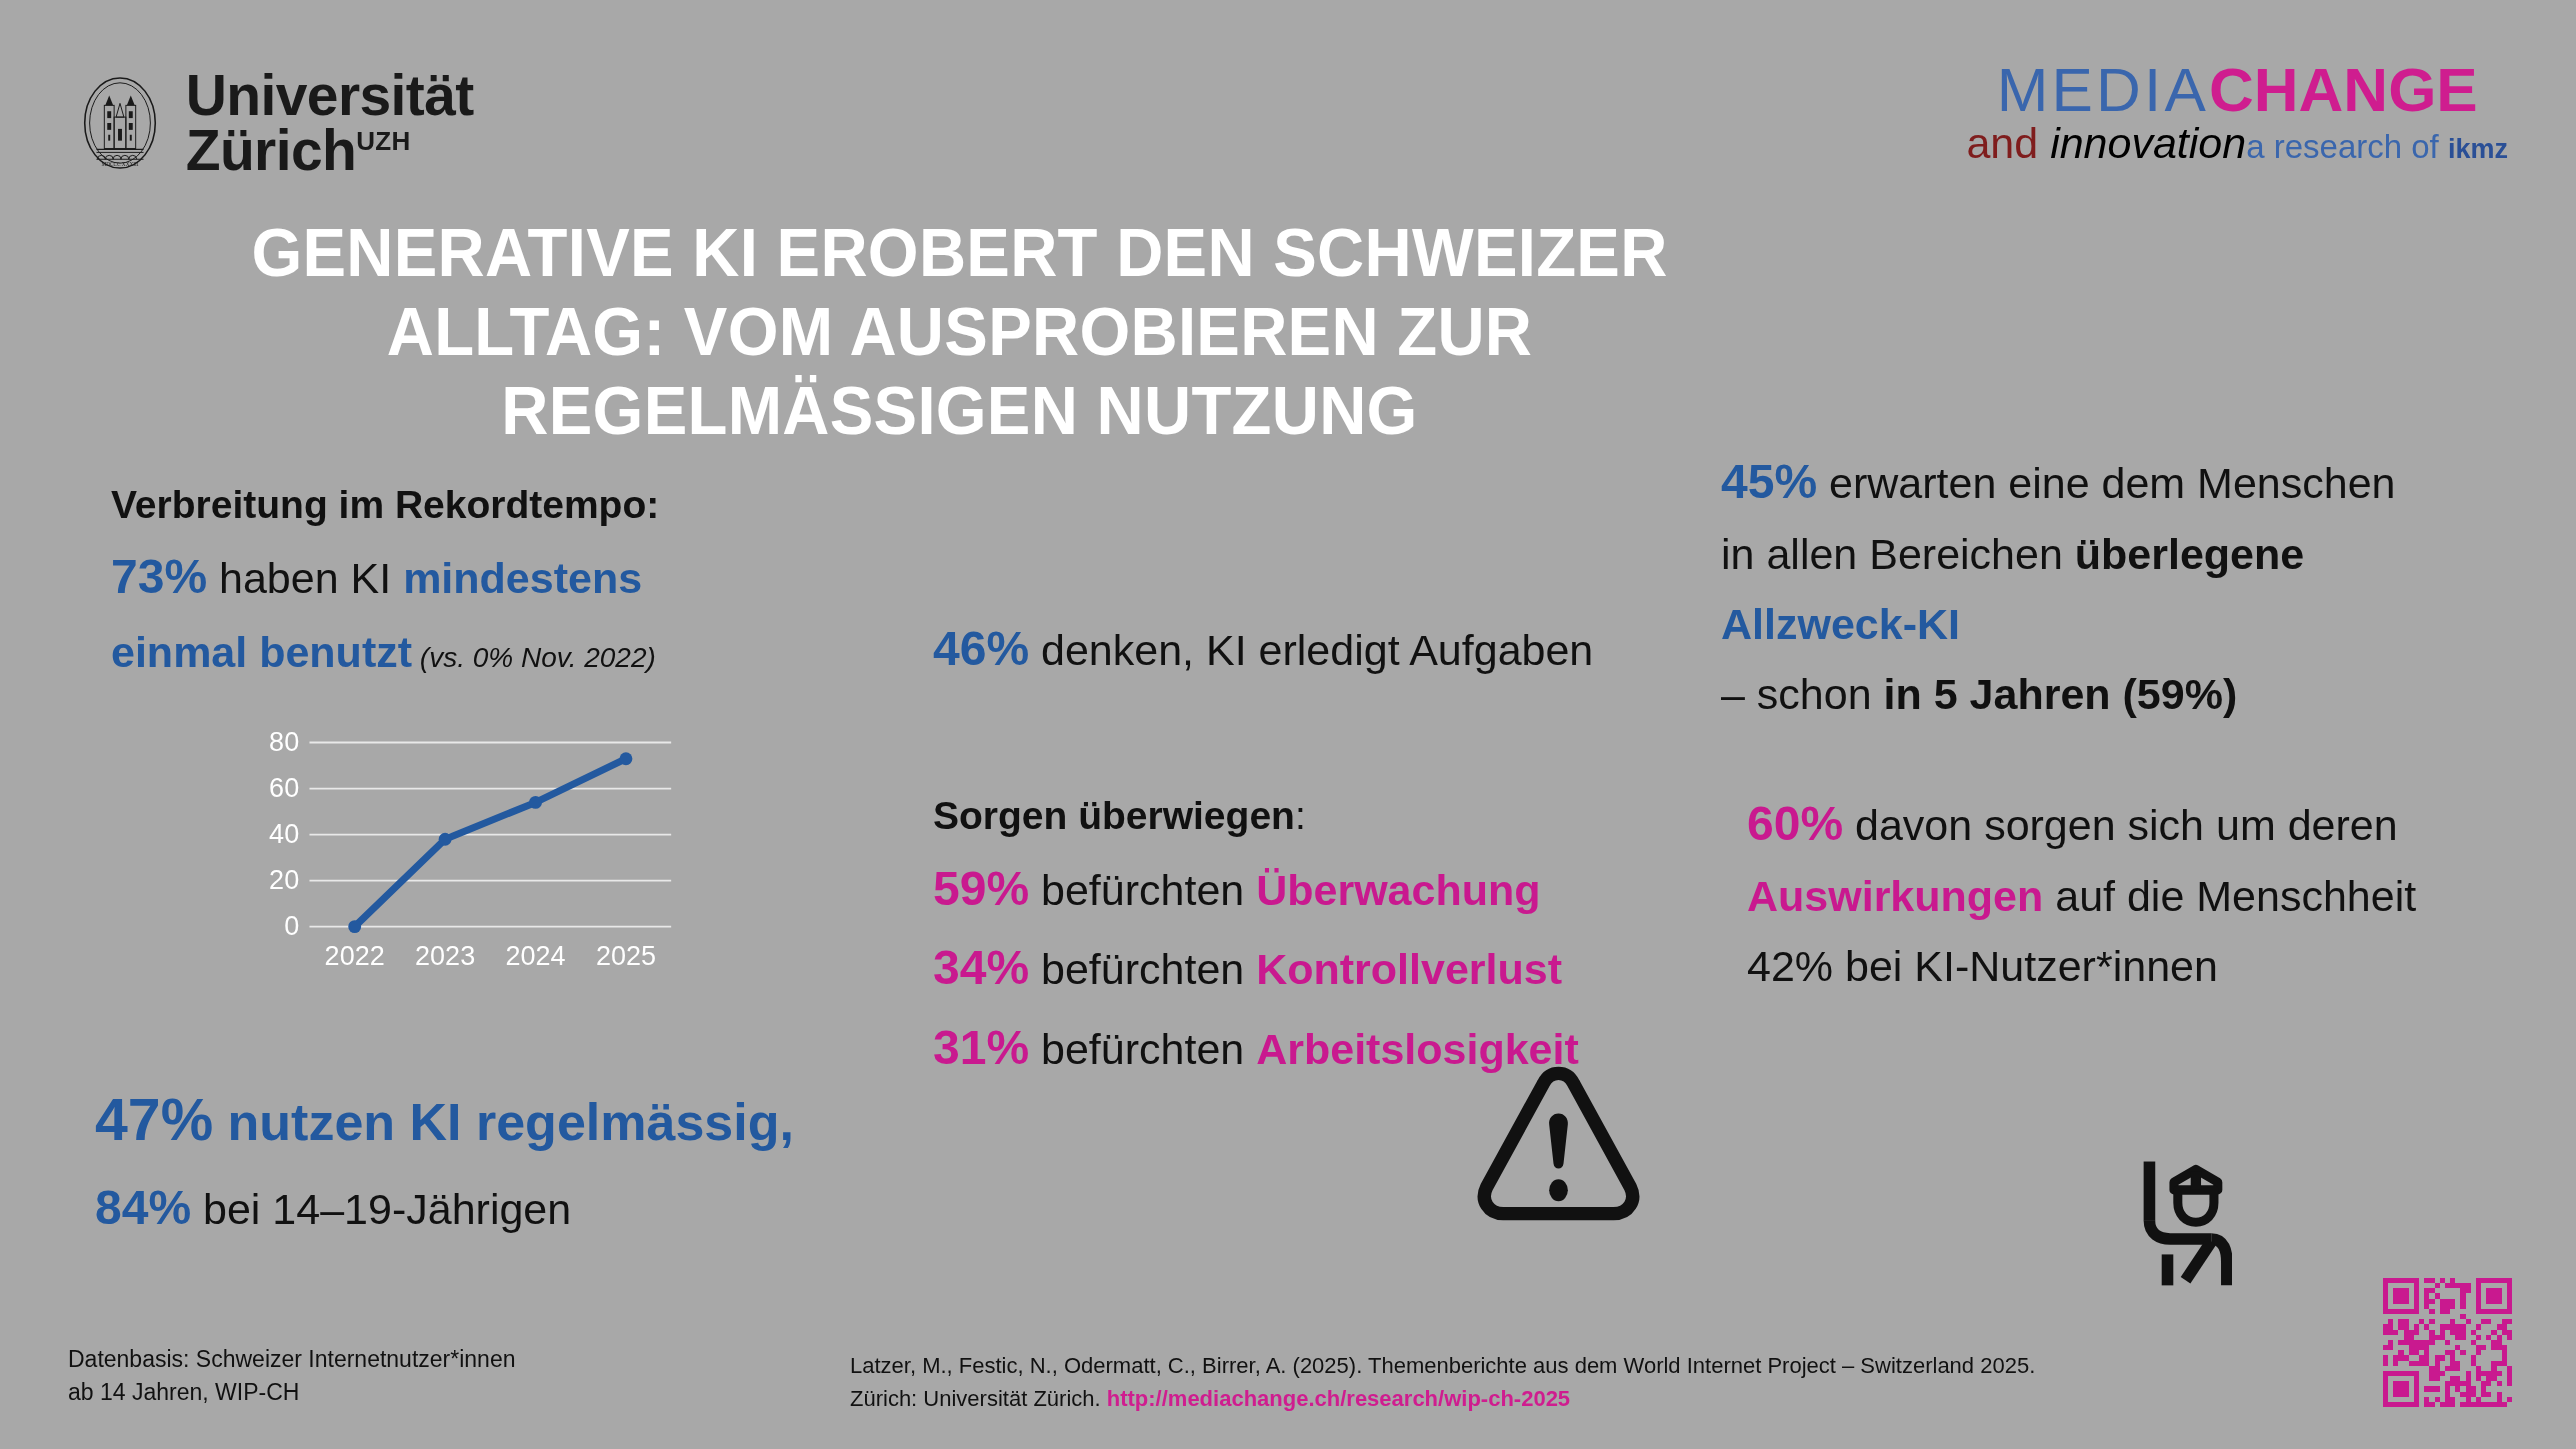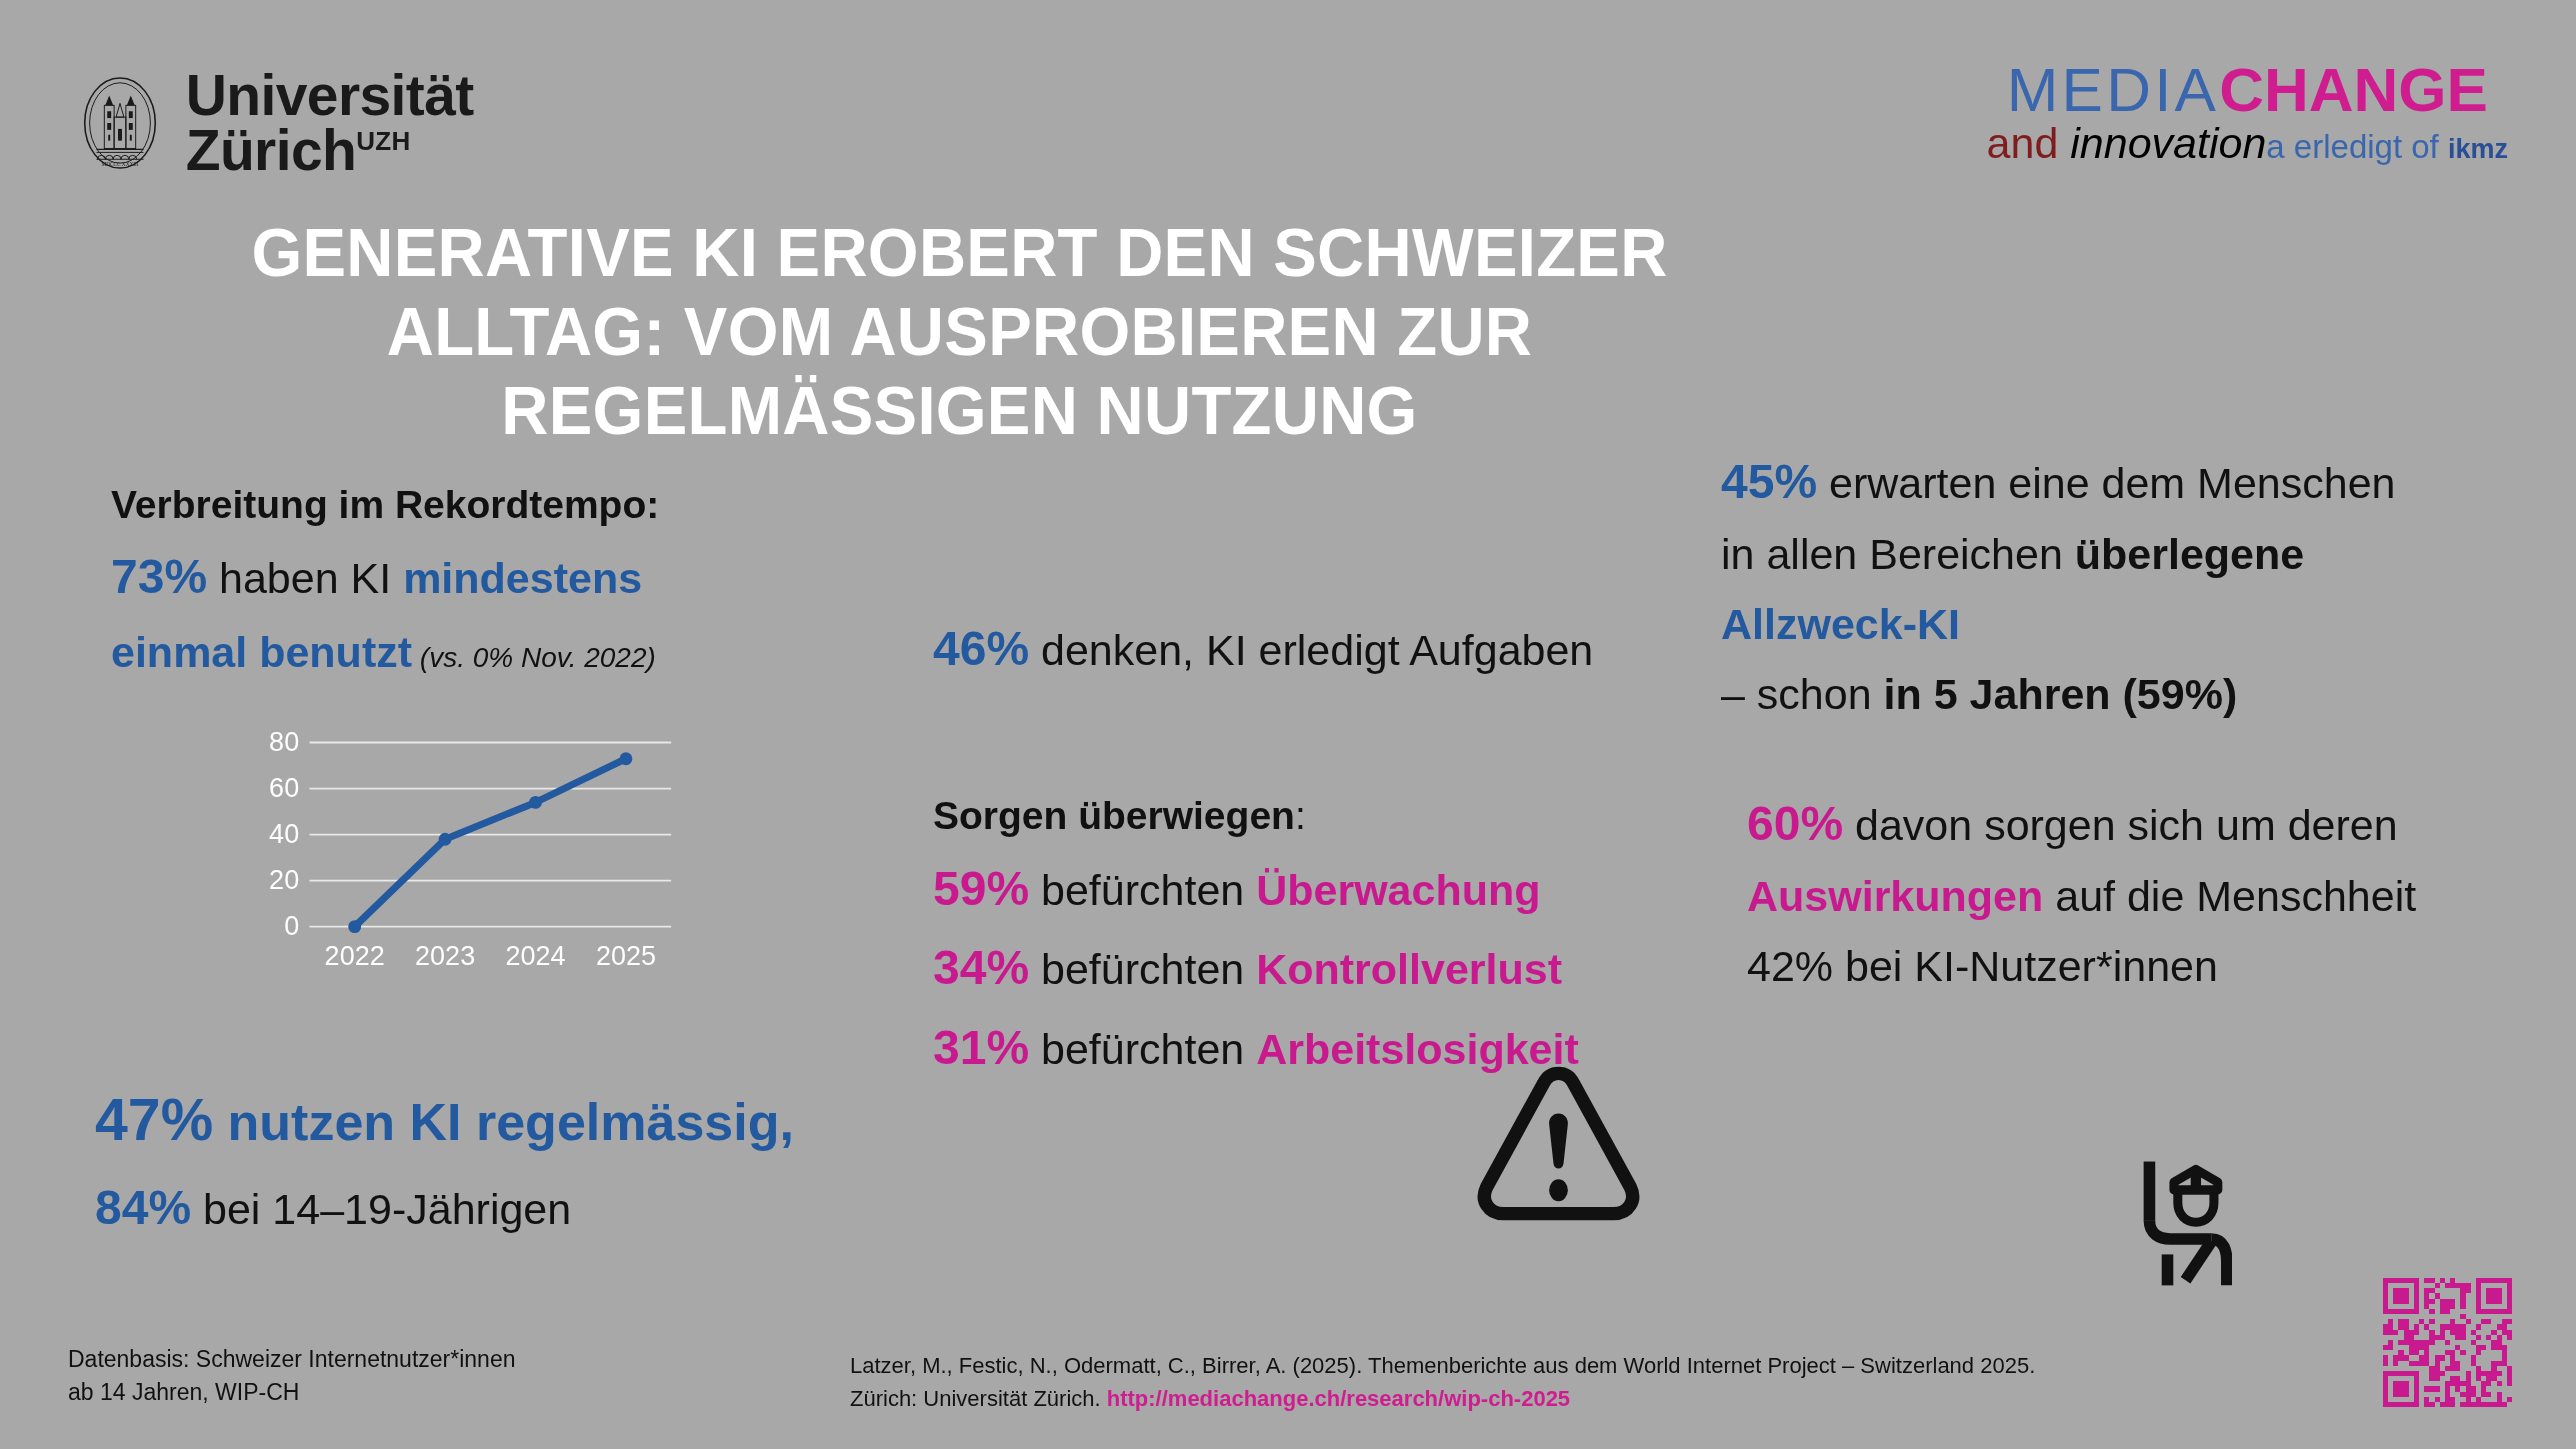--- a/index.html
+++ b/index.html
@@ -150,21 +150,21 @@
       <div>Universität</div>
       <div><span>Zürich</span><span class="sup">UZH</span></div>
     </div>
   </div>
 
   <div id="mc-logo">
     <div id="mc-line1">
       <span id="mc-media">MEDIA</span><span id="mc-change">CHANGE</span>
     </div>
     <div id="mc-line2">
-      <span id="mc-and">and </span><span id="mc-innovation">innovation</span><span id="mc-division">a erledigt of </span><span id="mc-ikmz">ikmz</span>
+      <span id="mc-and">and </span><span id="mc-innovation">innovation</span><span id="mc-division">a research of </span><span id="mc-ikmz">ikmz</span>
     </div>
   </div>
 
   <div id="title">GENERATIVE KI EROBERT DEN SCHWEIZER ALLTAG: VOM AUSPROBIEREN ZUR REGELMÄSSIGEN NUTZUNG</div>
 
   <div class="block" id="block-verbreitung">
     <div class="ln hdr">Verbreitung im Rekordtempo:</div>
     <div class="ln l2 big"><span class="num blue">73%</span><span class="black"> haben KI </span><span class="blue b">mindestens</span></div>
     <div class="ln l3 big"><span class="blue b">einmal benutzt</span><span class="black small"> (vs. 0% Nov. 2022)</span></div>
   </div>

